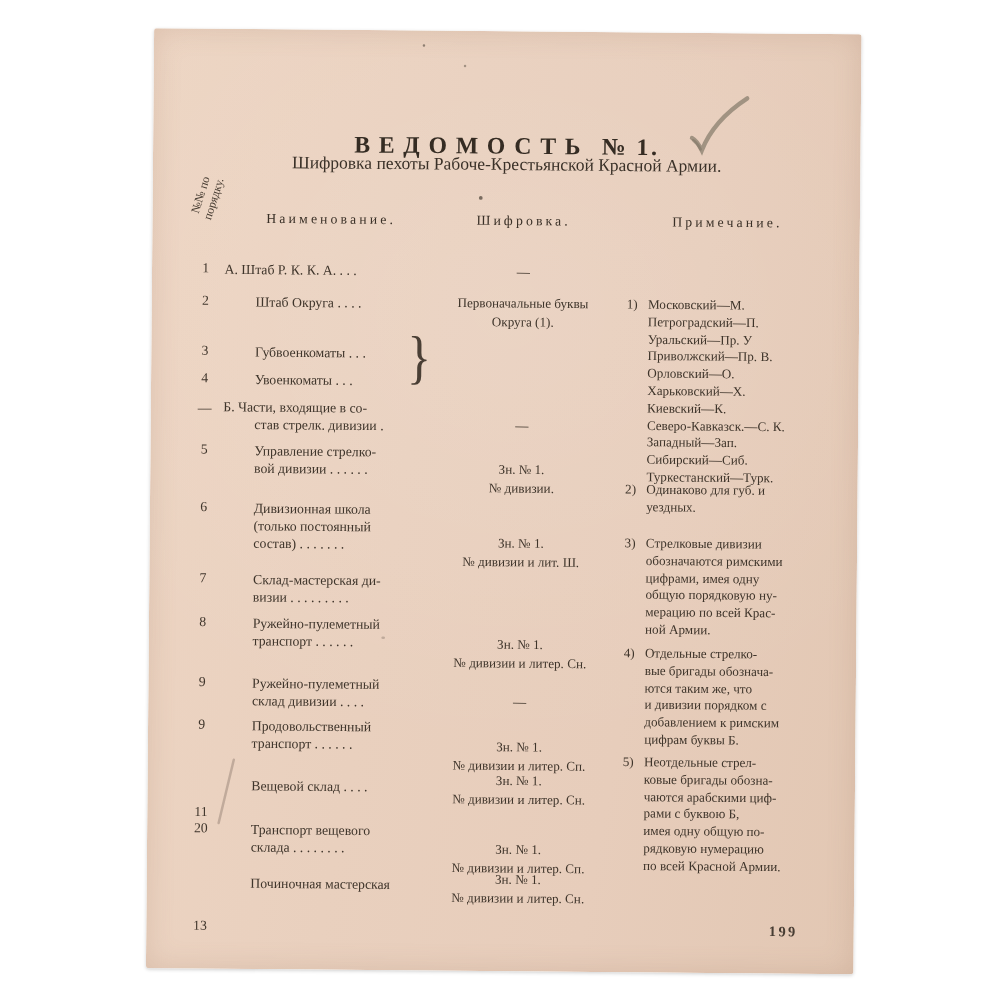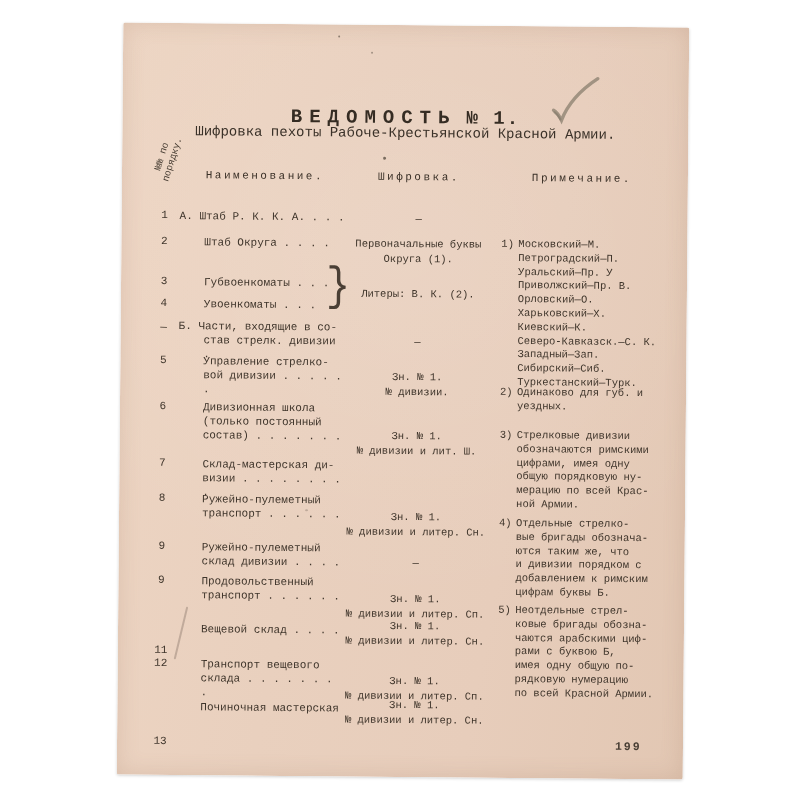--- a/index.html
+++ b/index.html
@@ -1,17 +1,17 @@
 <!DOCTYPE html>
 <html><head>
 <meta charset="utf-8">
 <style>
   html,body{margin:0;padding:0;width:800px;height:800px;background:#ffffff;overflow:hidden;}
   *{box-sizing:border-box;}
-  .stage{position:relative;width:800px;height:767px;font-family:Liberation Mono, monospace;}
+  .stage{position:relative;width:800px;height:767px;font-family:Liberation Serif, serif;}
   .paper{
     position:absolute;left:120px;top:25px;width:566px;height:752px;
     background:
       radial-gradient(120% 80% at 50% 30%, rgba(255,255,255,0.10), rgba(0,0,0,0) 60%),
       linear-gradient(100deg,#edd5c3 0%,#e9d0be 38%,#e7cdbb 68%,#e2c7b3 100%);
     box-shadow: inset 0 0 22px rgba(150,110,85,0.20), 0 1px 3px rgba(0,0,0,0.18);
     border-radius:2px;
     transform:rotate(0.5deg);
     color:#3f352b;
   }
@@ -70,21 +70,21 @@
     <div class="cell num" style="top:252px">3</div>
     <div class="cell num" style="top:274px">4</div>
     <div class="cell num" style="top:298px">—</div>
     <div class="cell num" style="top:331px">5</div>
     <div class="cell num" style="top:377px">6</div>
     <div class="cell num" style="top:434px">7</div>
     <div class="cell num" style="top:469px">8</div>
     <div class="cell num" style="top:517px">9</div>
     <div class="cell num" style="top:551px">9</div>
     <div class="cell num" style="top:621px">11</div>
-    <div class="cell num" style="top:634px">12</div>
+    <div class="cell num" style="top:634px">20</div>
     <div class="cell num" style="top:712px">13</div>
 
     <div class="cell name prefixed" style="top:186px">А. Штаб Р. К. К. А. . . .</div>
     <div class="cell name" style="top:212px">Штаб Округа . . . .</div>
     <div class="cell name" style="top:252px">Губвоенкоматы . . .</div>
     <div class="cell name" style="top:274px">Увоенкоматы . . .</div>
     <div class="cell name prefixed" style="top:296px">Б. Части, входящие в со-
 став стрелк. дивизии .</div>
     <div class="cell name" style="top:331px">Управление стрелко-
 вой дивизии . . . . . .</div>
@@ -102,21 +102,20 @@
     <div class="cell name" style="top:599px">Вещевой склад . . . .</div>
     <div class="cell name" style="top:634px">Транспорт вещевого
 склада . . . . . . . .</div>
     <div class="cell name" style="top:677px">Починочная мастерская</div>
 
     <div class="cell brace">}</div>
 
     <div class="cell cipher" style="top:187px">—</div>
     <div class="cell cipher" style="top:212px">Первоначальные буквы
 Округа (1).</div>
-    <div class="cell cipher" style="top:262px">Литеры: В. К. (2).</div>
     <div class="cell cipher" style="top:310px">—</div>
     <div class="cell cipher" style="top:345px">Зн. № 1.
 № дивизии.</div>
     <div class="cell cipher" style="top:404px">Зн. № 1.
 № дивизии и лит. Ш.</div>
     <div class="cell cipher" style="top:485px">Зн. № 1.
 № дивизии и литер. Сн.</div>
     <div class="cell cipher" style="top:531px">—</div>
     <div class="cell cipher" style="top:567px">Зн. № 1.
 № дивизии и литер. Сп.</div>

